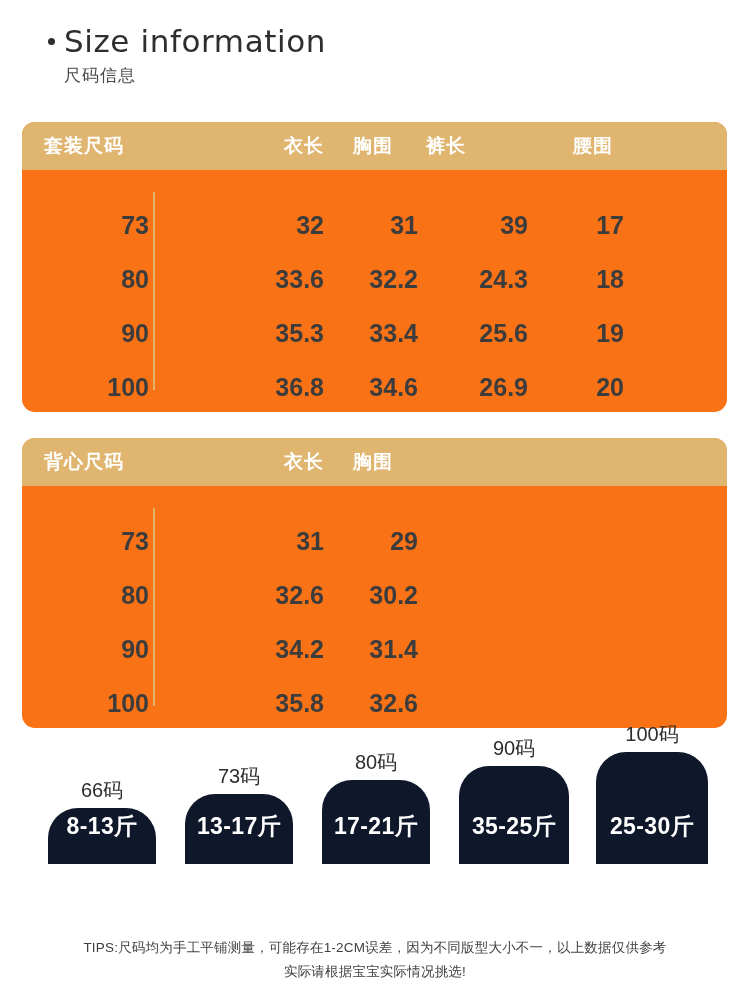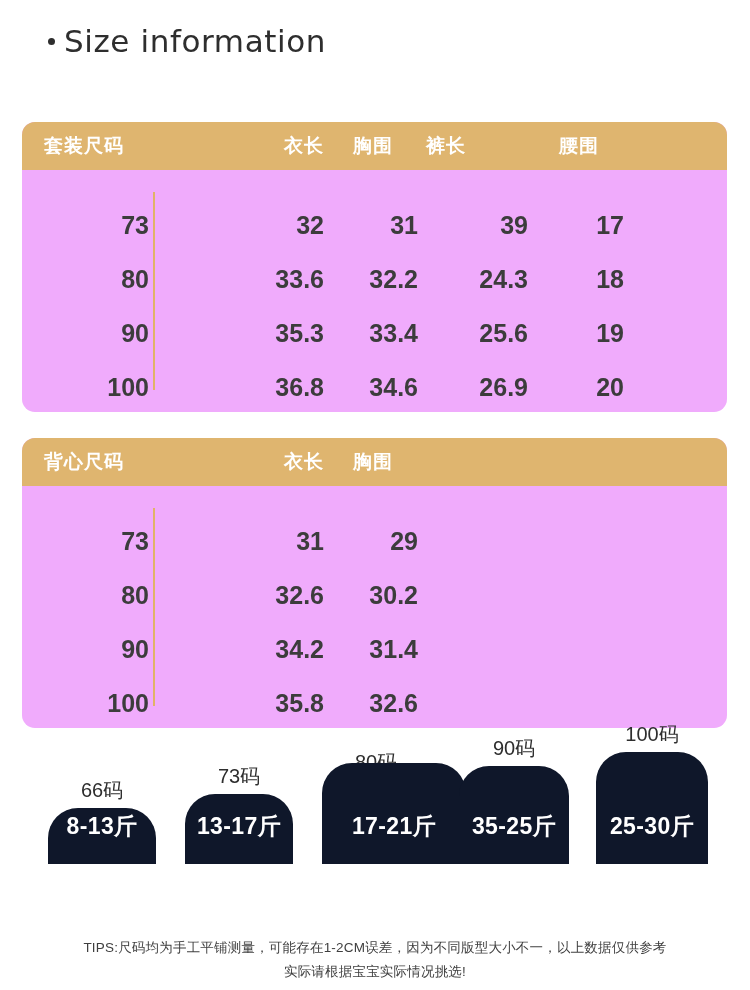--- a/index.html
+++ b/index.html
@@ -47,21 +47,21 @@
     color: #4a4a4a;
     letter-spacing: 1px;
     font-weight: 400;
   }
 
   
   .card {
     position: absolute;
     left: 22px;
     width: 705px;
-    background: #f0abfc;
+    background: #f97316;
     border-radius: 13px;
     overflow: hidden;
   }
   #card-suit  { top: 122px; height: 290px; }
   #card-vest  { top: 438px; height: 290px; }
 
   .thead {
     height: 48px;
     background: #dfb56f;
     position: relative;
@@ -74,21 +74,21 @@
     color: #ffffff;
     font-size: 19px;
     font-weight: 700;
     letter-spacing: 1px;
     white-space: nowrap;
   }
   .th-size { left: 22px; }
   .th-c0 { left: 212px; width: 90px; text-align: right; }
   .th-c1 { left: 306px; width: 90px; text-align: center; }
   .th-c2 { left: 404px; width: 90px; text-align: left; }
-  .th-c3 { left: 512px; width: 90px; text-align: center; }
+  .th-c3 { left: 501px; width: 90px; text-align: right; }
 
   .tbody {
     position: relative;
     height: 242px;
   }
   .divider {
     position: absolute;
     left: 131px;
     top: 22px;
     width: 1.5px;
@@ -180,20 +180,21 @@
   }
   .tips div { width: 100%; }
 </style>
 </head>
 <body>
 
 <div class="title-block">
   <div class="title-main">
     <span class="title-bullet"></span><span>Size information</span>
   </div>
+  <div class="title-sub">尺码信息</div>
 </div>
 
 <div class="card" id="card-suit">
   <div class="thead">
     <div class="th th-size">套装尺码</div>
     <div class="th th-c0">衣长</div>
     <div class="th th-c1">胸围</div>
     <div class="th th-c2">裤长</div>
     <div class="th th-c3">腰围</div>
   </div>
@@ -280,21 +281,21 @@
 
   <div class="badge-group" id="bg1" style="left:185px; width:108px;">
     <div class="badge-label" id="bl1" style="bottom: 74px;">73码</div>
     <div class="badge-box" id="bb1" style="height: 70px;">
       <div class="badge-text">13-17斤</div>
     </div>
   </div>
 
   <div class="badge-group" id="bg2" style="left:322px; width:108px;">
     <div class="badge-label" id="bl2" style="bottom: 88px;">80码</div>
-    <div class="badge-box" id="bb2" style="height: 101px; padding-left: 36px;">
+    <div class="badge-box" id="bb2" style="height: 84px;">
       <div class="badge-text">17-21斤</div>
     </div>
   </div>
 
   <div class="badge-group" id="bg3" style="left:459px; width:110px;">
     <div class="badge-label" id="bl3" style="bottom: 102px;">90码</div>
     <div class="badge-box" id="bb3" style="height: 98px;">
       <div class="badge-text">35-25斤</div>
     </div>
   </div>

